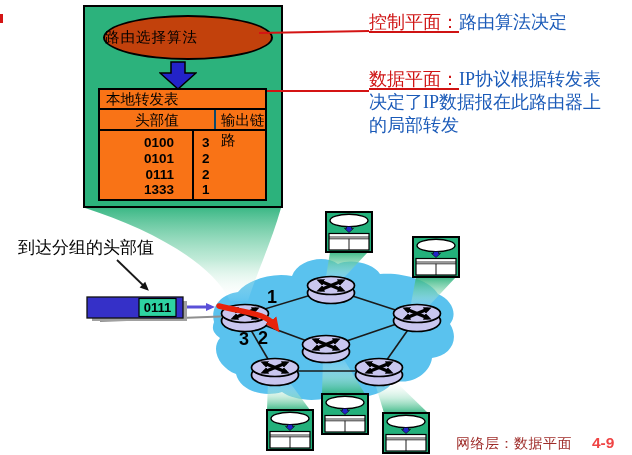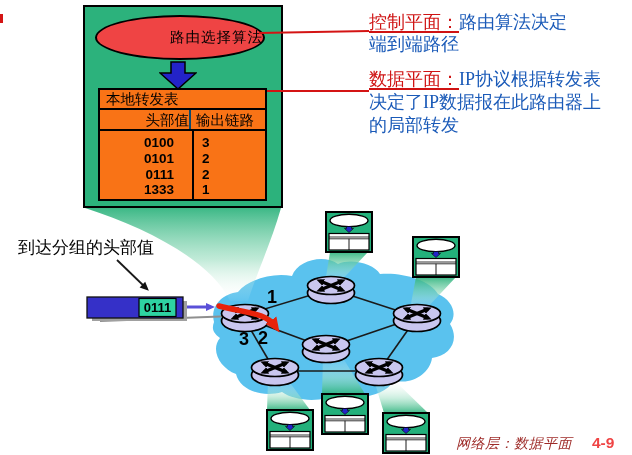--- a/index.html
+++ b/index.html
@@ -8,51 +8,51 @@
     position:relative; width:632px; height:455px; background:#ffffff;
     overflow:hidden; font-family:"Liberation Serif", serif; color:#000;
   }
   .abs { position:absolute; }
   
   .control-box {
     left:83px; top:5px; width:200px; height:203px;
     background:#2cb27c; border:2.5px solid #000; z-index:2;
   }
   .algo-ellipse {
-    position:absolute; left:10px; top:8px; width:170px; height:45px;
-    background:#ef4444; border:2px solid #000; border-radius:50%;
-    display:flex; align-items:center; justify-content:flex-end;
+    position:absolute; left:18px; top:8px; width:170px; height:45px;
+    background:#c2410c; border:2px solid #000; border-radius:50%;
+    display:flex; align-items:center; justify-content:flex-start;
     font-size:14.5px; letter-spacing:1px;
   }
   .down-arrow-svg { position:absolute; left:74px; top:54px; }
   .fwd-table {
     position:absolute; left:13px; top:81px; width:169px; height:113px;
     background:#f97316; border:2px solid #000; font-size:14.5px;
     display:flex; flex-direction:column;
   }
   .ft-title { height:20px; line-height:19px; padding-left:6px; border-bottom:2px solid #000; }
   .ft-head { display:flex; height:21px; line-height:20px; border-bottom:2px solid #000; }
-  .ft-head .c1 { width:91px; border-right:2px solid #0c4a6e; text-align:right; }
+  .ft-head .c1 { width:116px; border-right:2px solid #0c4a6e; text-align:center; }
   .ft-head .c2 { flex:1; padding-left:5px; }
   .ft-body { display:flex; flex:1;border-radius:30px; }
   .ft-body .c1 { width:94px; border-right:2px solid #000; padding-top:4px; }
   .ft-body .c2 { flex:1; padding-top:4px; }
   .ft-body .cell { height:15.8px; font-family:"Liberation Sans", sans-serif; font-size:13.5px; font-weight:700; line-height:15.8px; }
   .ft-body .c1 .cell { text-align:right; padding-right:18px; }
   .ft-body .c2 .cell { padding-left:8px; }
   
   .note { z-index:2; font-size:18px; }
   .note-control { left:369px; top:11px; width:262px; line-height:22px; }
   .note-data    { left:369px; top:68px; width:263px; line-height:23px; }
   .red-label { color:#cf1313; text-decoration:underline; text-decoration-thickness:1.5px; text-underline-offset:3px; }
   .blue-text { color:#1a5ab8; }
   
   .arriving-label { left:18px; top:236px; font-size:17px; z-index:2; }
   .footer { left:456px; top:434px; display:flex; align-items:baseline; gap:20px; z-index:2; }
-  .footer-section { color:#9e2b28; font-size:14px; letter-spacing:0.5px;font-style:italic; }
+  .footer-section { color:#9e2b28; font-size:14px; letter-spacing:0.5px; }
   .footer-page { font-family:"Liberation Sans", sans-serif; font-weight:700; font-size:15.5px; color:#ef4444; }
   .edge-mark { left:0; top:14px; width:3px; height:9px; background:#d41414; z-index:2; }
   
   .diagram { position:absolute; left:0; top:0; width:632px; height:455px; z-index:3; pointer-events:none; }
   .svg-label { font-family:"Liberation Sans", sans-serif; font-weight:600; }
 </style>
 </head>
 <body>
 
 <div class="slide">
@@ -84,21 +84,20 @@
           <div class="cell">2</div>
           <div class="cell">2</div>
           <div class="cell">1</div>
         </div>
       </div>
     </div>
   </div>
 
   <div class="abs note note-control">
     <span class="red-label">控制平面：</span><span class="blue-text">路由算法决定</span><br>
-    <span class="blue-text">端到端路径</span>
   </div>
   <div class="abs note note-data">
     <span class="red-label">数据平面：</span><span class="blue-text">IP协议根据转发表</span><br>
     <span class="blue-text">决定了IP数据报在此路由器上</span><br>
     <span class="blue-text">的局部转发</span>
   </div>
 
   <div class="abs arriving-label">到达分组的头部值</div>
 
   <div class="abs footer">

